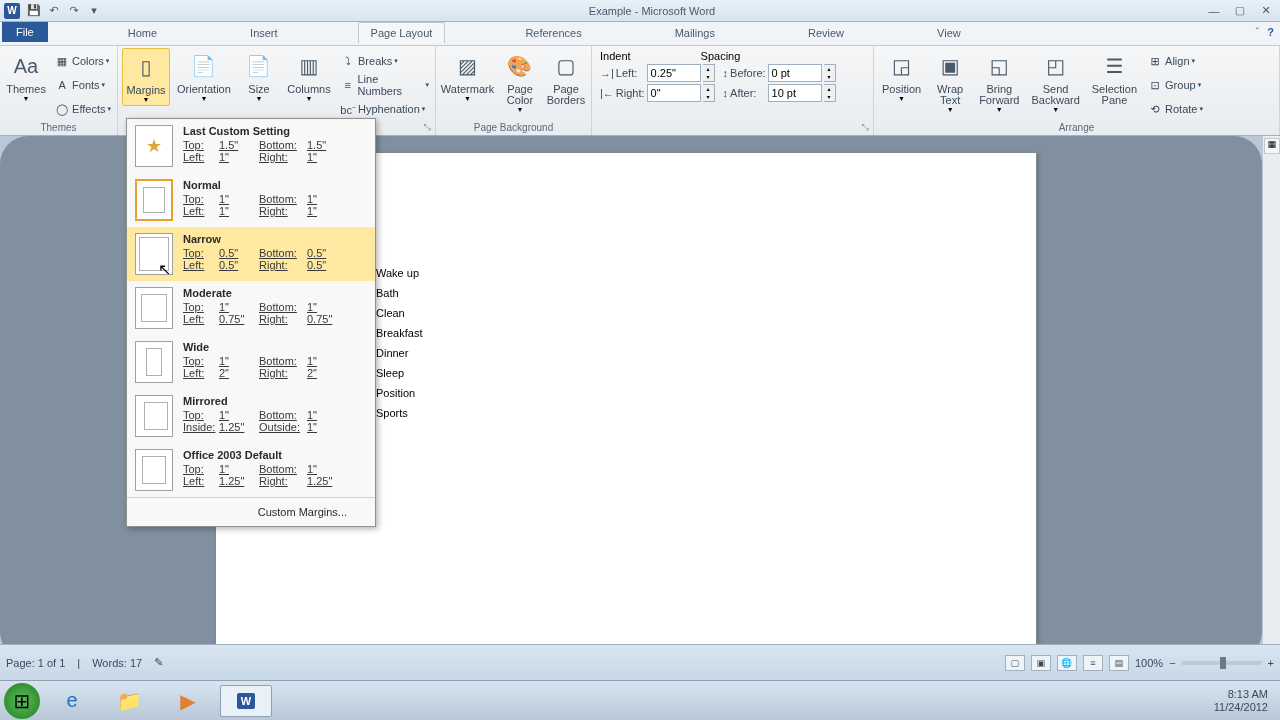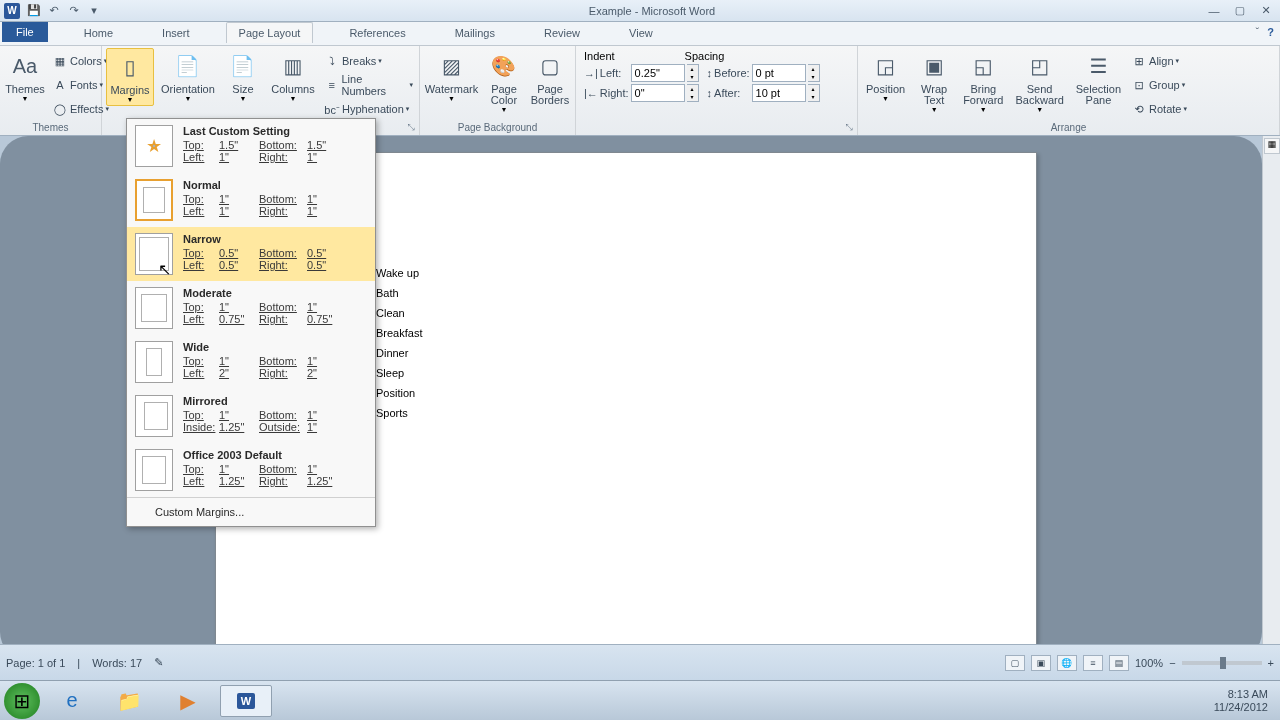--- a/index.html
+++ b/index.html
@@ -9,21 +9,21 @@
 .title-bar { height: 22px; background: linear-gradient(#e8f0f8, #d8e4f0); display: flex; align-items: center; border-bottom: 1px solid #a0b0c0; position: relative; }
 .word-icon { width: 16px; height: 16px; margin: 0 4px; background: #2b579a; color: #fff; display: flex; align-items: center; justify-content: center; font-weight: bold; font-size: 10px; border-radius: 2px; }
 .qat-btn { width: 20px; height: 18px; display: flex; align-items: center; justify-content: center; color: #4a5a6a; cursor: pointer; }
 .title-text { position: absolute; left: 50%; transform: translateX(-50%); color: #4a5a6a; padding-left: 24px; }
 .window-controls { position: absolute; right: 2px; display: flex; gap: 2px; }
 .win-btn { width: 24px; height: 16px; display: flex; align-items: center; justify-content: center; color: #4a5a6a; cursor: pointer; }
 
 
 .tab-row { height: 24px; background: #f0f4f8; display: flex; align-items: flex-start; padding-left: 2px; border-bottom: 1px solid #c0c8d0; position: relative; gap: 23px; }
 .file-tab { background: #2a5a9a; color: #fff; padding: 4px 14px; cursor: pointer; }
-.tab { padding: 4px 12px; color: #4a5a6a; cursor: pointer; border: 1px solid transparent; border-bottom: none; }
+.tab { padding: 4px 12px; color: #4a5a6a; cursor: pointer; border: 1px solid transparent; border-bottom: none; margin-left: 44px; }
 .tab.active { background: #f5f6f7; border-color: #c0c8d0; border-top-left-radius: 2px; border-top-right-radius: 2px; }
 .help-icons { position: absolute; right: 6px; top: 4px; display: flex; gap: 8px; color: #4a5a6a; }
 
 
 .ribbon { height: 90px; background: linear-gradient(#f5f6f7, #e8ecf0); display: flex; border-bottom: 1px solid #a0b0c0; }
 .ribbon-group { border-right: 1px solid #d0d4d8; display: flex; flex-direction: column; position: relative; padding: 2px 4px 0 4px; }
 .group-label { text-align: center; color: #5a6a7a; font-size: 10px; padding: 2px 0; margin-top: auto; }
 .group-content { display: flex; flex: 1; align-items: flex-start; gap: 4px; }
 .big-btn { display: flex; flex-direction: column; align-items: center; padding: 2px 4px; cursor: pointer; min-width: 42px; }
 .big-btn.active { background: #ffe8a0; border: 1px solid #e8c040; border-radius: 2px; }
@@ -54,21 +54,21 @@
 .m-icon::before { content: ""; position: absolute; border: 1px solid #b0b0b0; }
 .m-icon.normal::before { left: 6px; right: 6px; top: 6px; bottom: 6px; }
 .m-icon.narrow::before { left: 3px; right: 3px; top: 3px; bottom: 3px; }
 .m-icon.moderate::before { left: 5px; right: 5px; top: 6px; bottom: 6px; }
 .m-icon.wide::before { left: 10px; right: 10px; top: 6px; bottom: 6px; }
 .m-icon.mirrored::before { left: 8px; right: 4px; top: 6px; bottom: 6px; }
 .m-icon.star { display: flex; align-items: center; justify-content: center; color: #e8a030; font-size: 18px; }
 .m-details { flex: 1; }
 .m-name { font-weight: bold; color: #2a2a2a; margin-bottom: 2px; }
 .m-vals { display: grid; grid-template-columns: 36px 40px 48px 32px; font-size: 10.5px; color: #3a3a3a; row-gap: 0; text-decoration: underline; }
-.m-footer { border-top: 1px solid #d0d0d0; padding: 8px 28px; cursor: pointer; color: #2a2a2a; }
+.m-footer { border-top: 1px solid #d0d0d0; padding: 8px 28px; cursor: pointer; color: #2a2a2a; text-align: right; }
 
 
 .cursor-overlay { position: absolute; left: 158px; top: 260px; font-size: 16px; z-index: 200; pointer-events: none; color: #000; }
 
 
 .status-bar { position: absolute; bottom: 40px; left: 0; right: 0; height: 36px; background: linear-gradient(#d8e4f0, #c8d8e8); border-top: 1px solid #a0b0c0; display: flex; align-items: center; padding: 0 6px; color: #3a4a5a; gap: 12px; }
 .status-right { margin-left: auto; display: flex; align-items: center; gap: 6px; }
 .view-btn { width: 20px; height: 16px; border: 1px solid #a0b0c0; background: #f0f4f8; cursor: pointer; font-size: 9px; display: flex; align-items: center; justify-content: center; }
 .zoom-slider { width: 80px; height: 4px; background: #c0c8d0; position: relative; }
 .zoom-thumb { position: absolute; left: 38px; top: -4px; width: 6px; height: 12px; background: #6a7a8a; }
@@ -107,21 +107,21 @@
   <div class="tab">Review</div>
   <div class="tab">View</div>
   <div class="help-icons">
     <span>ˇ</span>
     <span style="color:#2a5a9a;font-weight:bold">?</span>
   </div>
 </div>
 
 <div class="ribbon">
 
-  <div class="ribbon-group" style="width:102px">
+  <div class="ribbon-group" style="width:118px">
     <div class="group-content">
       <div class="big-btn">
         <div class="icon-box">Aa</div>
         <div class="lbl">Themes</div>
         <div style="font-size:7px">▼</div>
       </div>
       <div style="display:flex;flex-direction:column;gap:2px;padding-top:2px">
         <div class="small-row">
             <span class="si">▦</span>
             <span>Colors</span>

